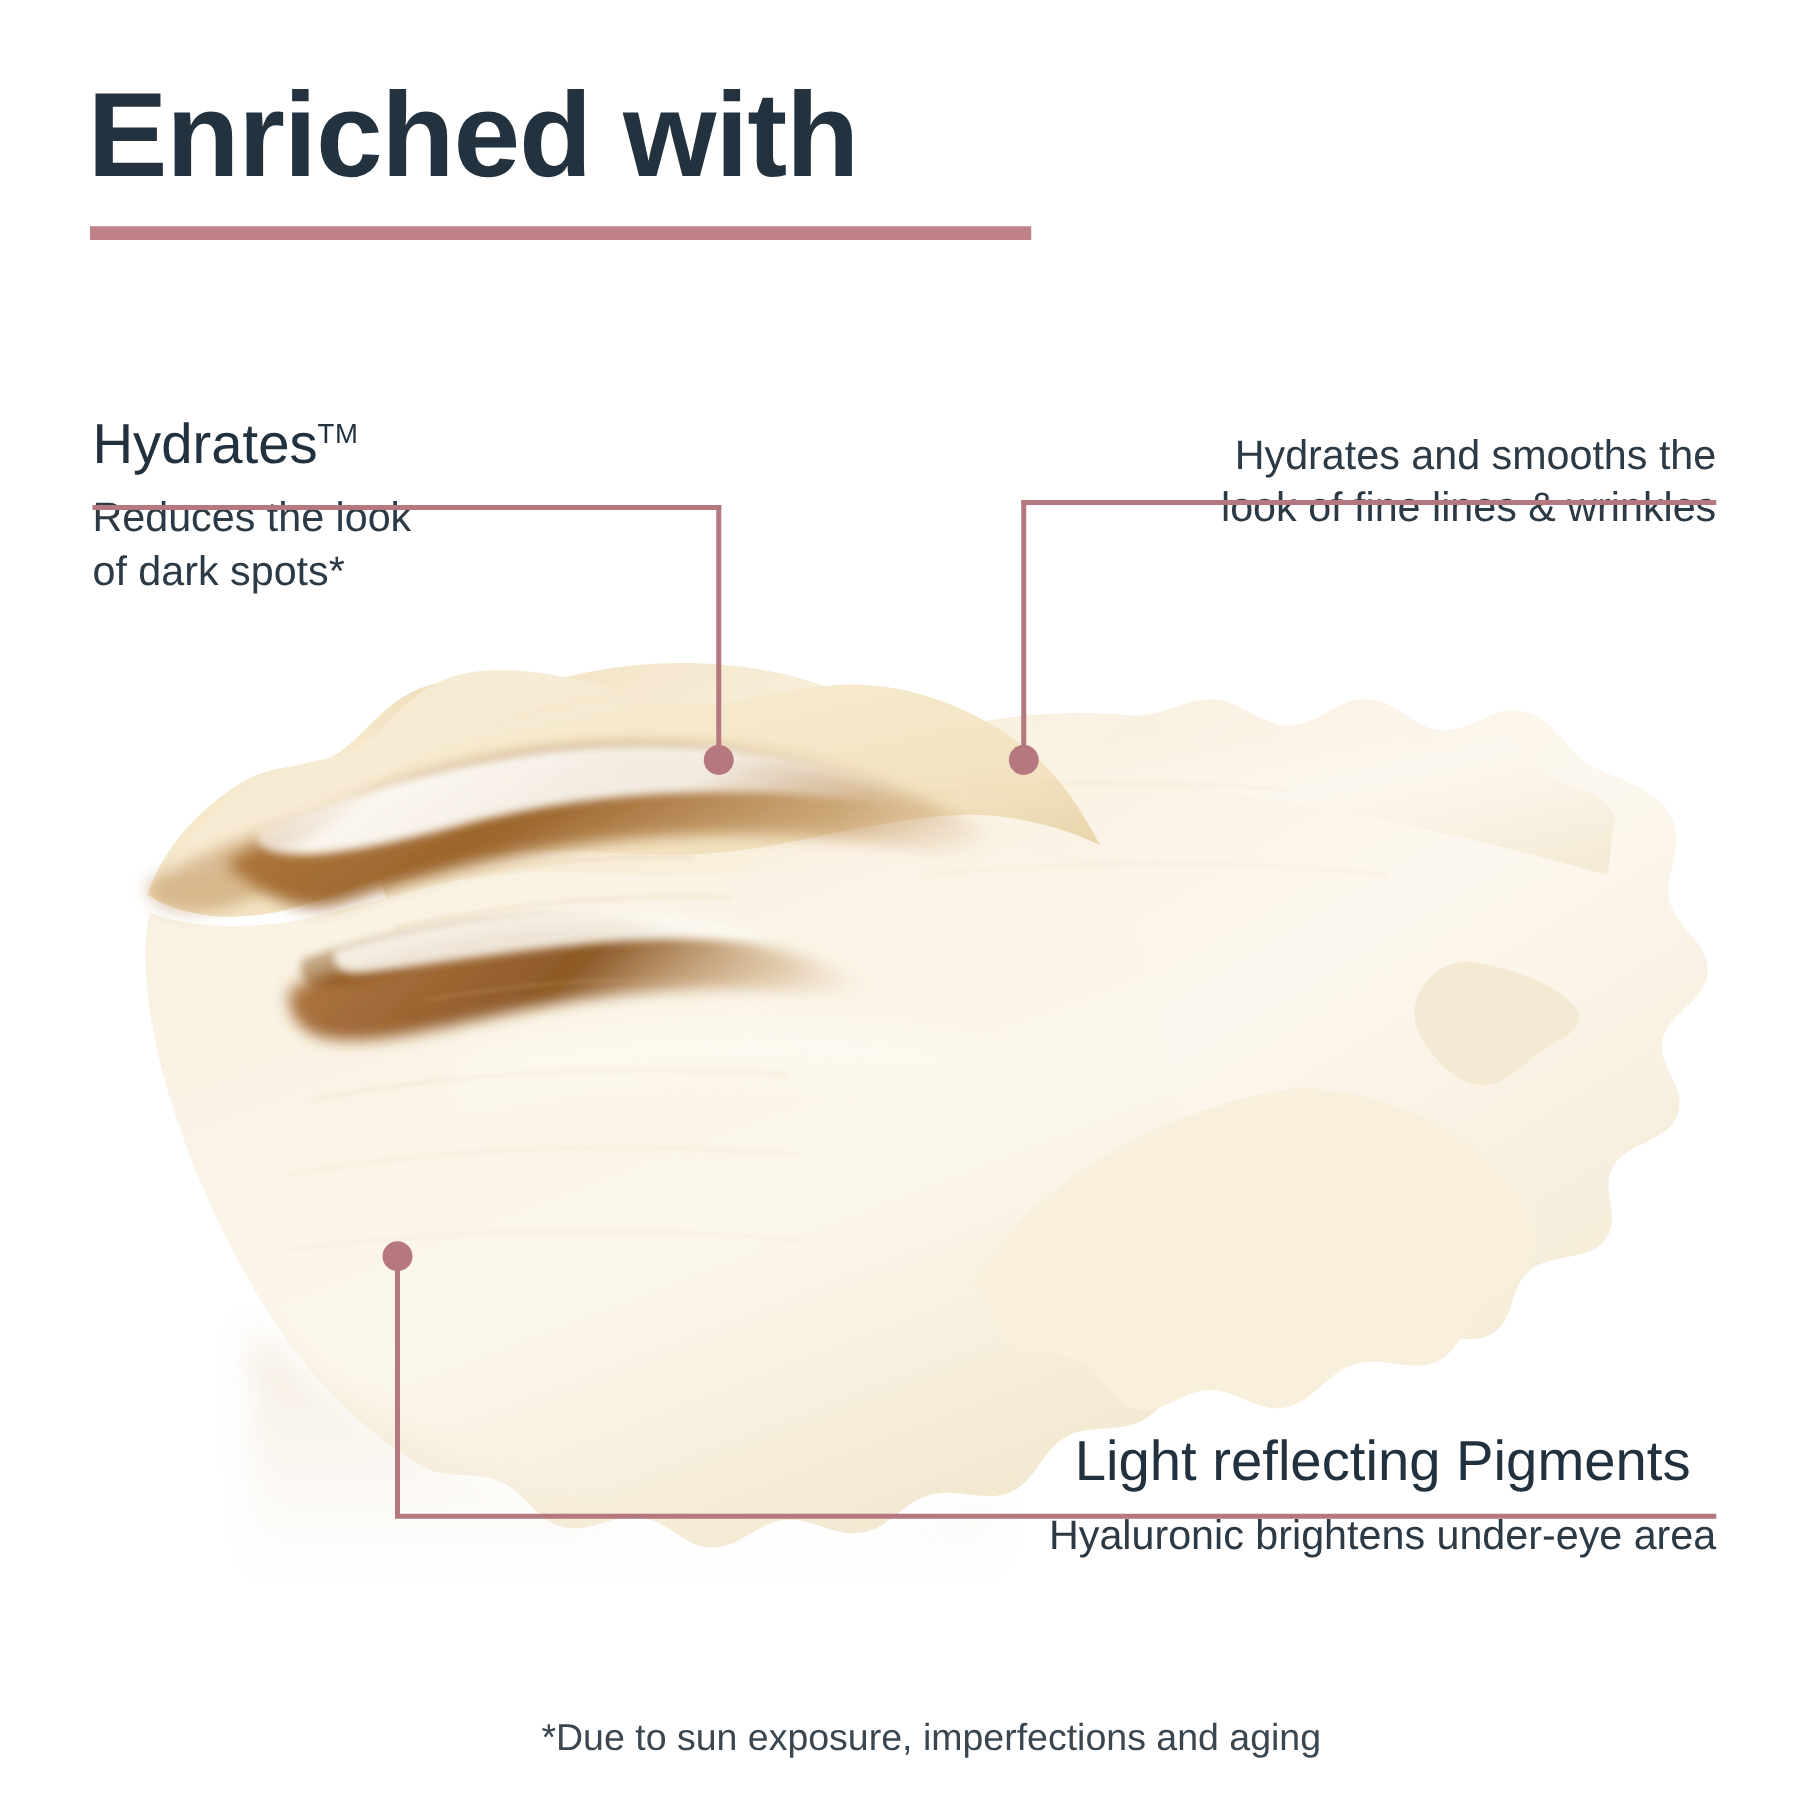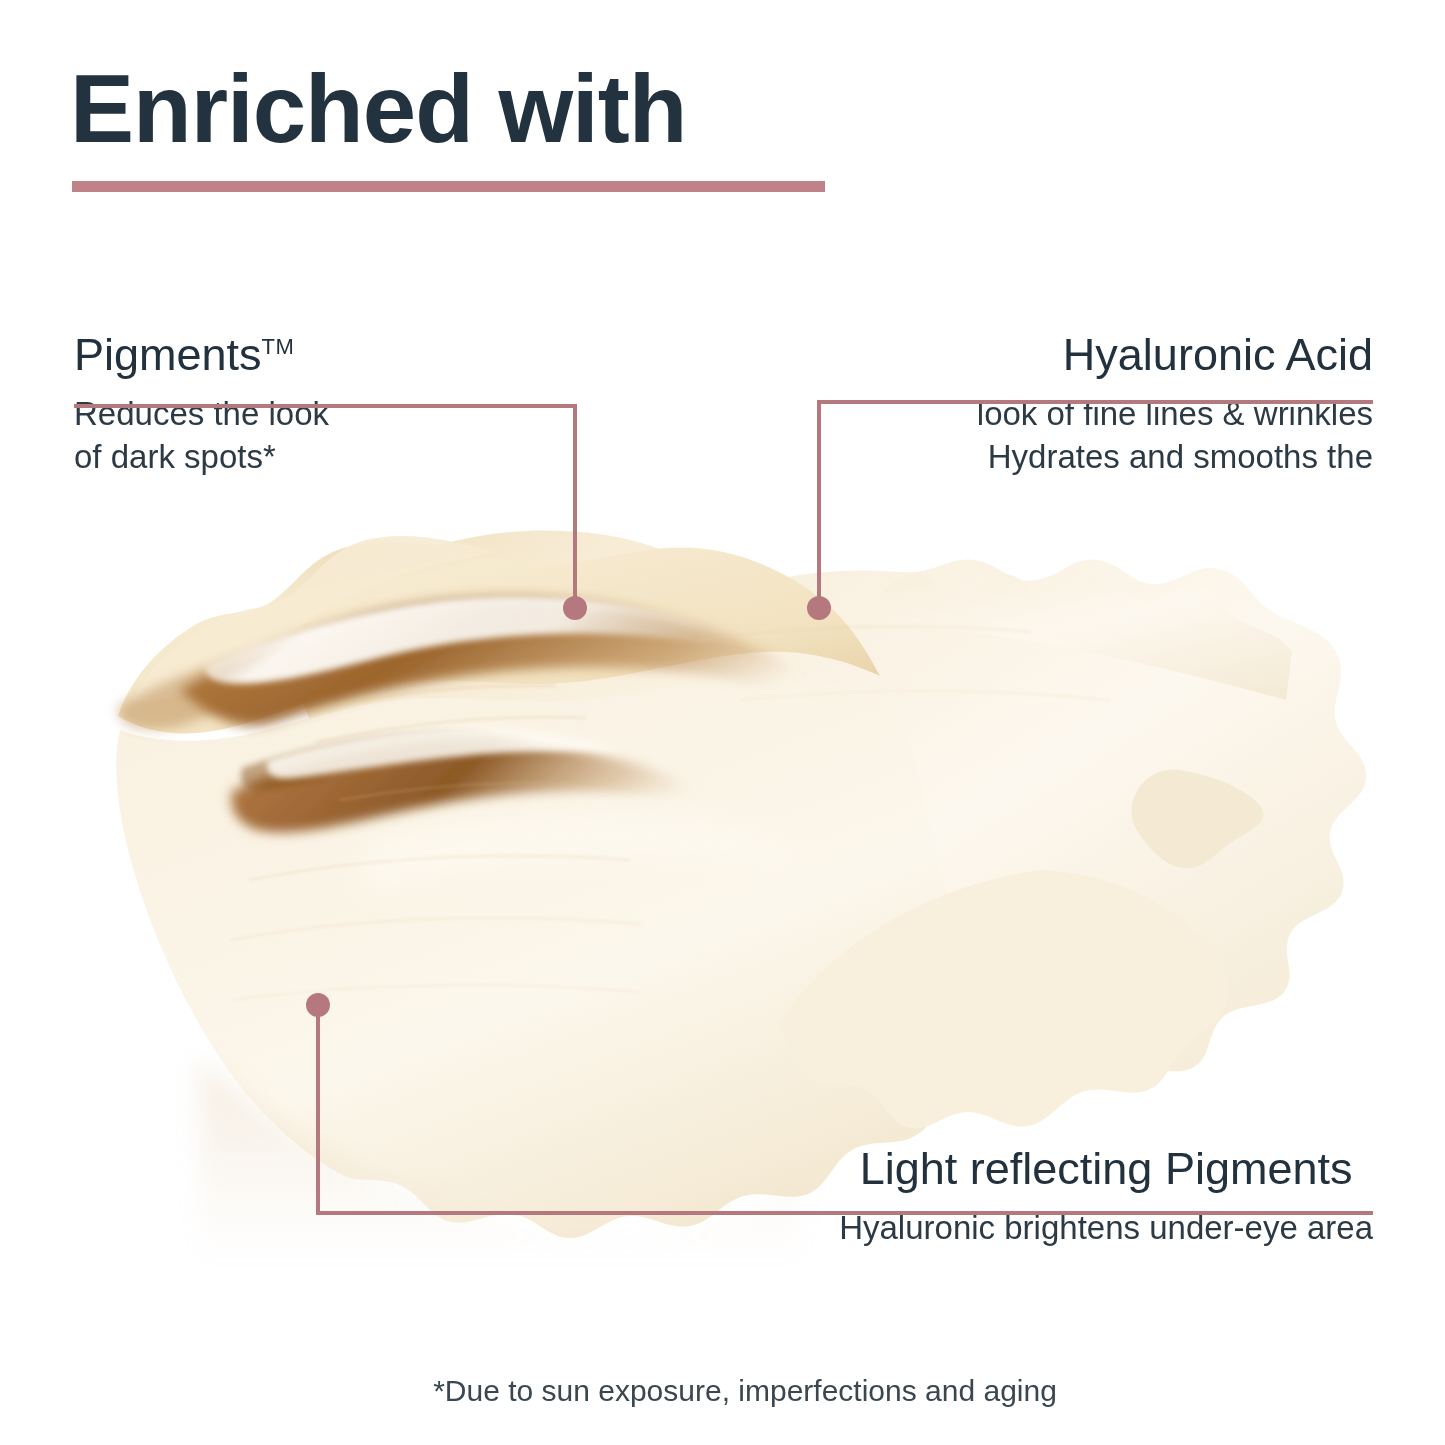--- a/index.html
+++ b/index.html
@@ -408,36 +408,35 @@
         <path d="M 230 940 C 350 918, 500 912, 640 924" stroke="#e5cba4" stroke-width="1.8" fill="none"></path>
         <path d="M 232 1000 C 350 984, 500 980, 640 992" stroke="#e7cfab" stroke-width="1.6" fill="none"></path>
         <path d="M 700 640 C 800 626, 920 622, 1030 632" stroke="#e6cda6" stroke-width="1.8" fill="none"></path>
         <path d="M 740 700 C 860 688, 990 688, 1110 700" stroke="#e8d2ad" stroke-width="1.6" fill="none"></path>
       </g>
     </g>
   </svg>
 
   <div class="callout" id="callout-thiamidol">
     <div class="callout-title">
-      <span>Pigments</span><span class="tm">TM</span>
+      <span>Hydrates</span><span class="tm">TM</span>
     </div>
     <div class="callout-desc">
       <div>Reduces the look</div>
       <div>of dark spots*</div>
     </div>
   </div>
   <div class="rule rule-h" id="rule-thiamidol-h"></div>
   <div class="rule rule-v" id="rule-thiamidol-v"></div>
   <div class="dot" id="dot-thiamidol"></div>
 
   <div class="callout" id="callout-hyaluronic">
-    <div class="callout-title">Hyaluronic Acid</div>
     <div class="callout-desc">
+      <div>Hydrates and smooths the</div>
       <div>look of fine lines &amp; wrinkles</div>
-      <div>Hydrates and smooths the</div>
     </div>
   </div>
   <div class="rule rule-h" id="rule-hyaluronic-h"></div>
   <div class="rule rule-v" id="rule-hyaluronic-v"></div>
   <div class="dot" id="dot-hyaluronic"></div>
 
   <div class="callout" id="callout-pigments">
     <div class="callout-title">Light reflecting Pigments</div>
     <div class="callout-desc">
       <div>Hyaluronic brightens under-eye area</div>

